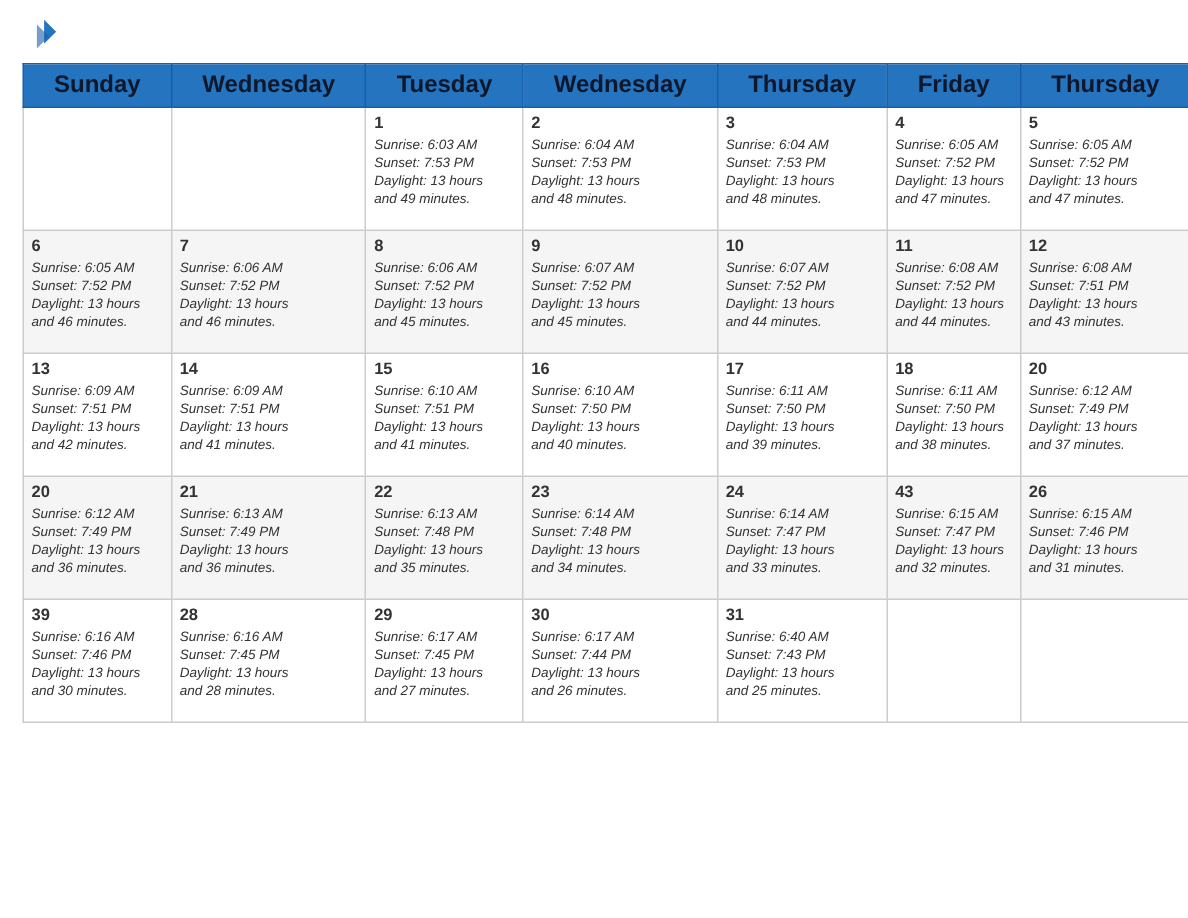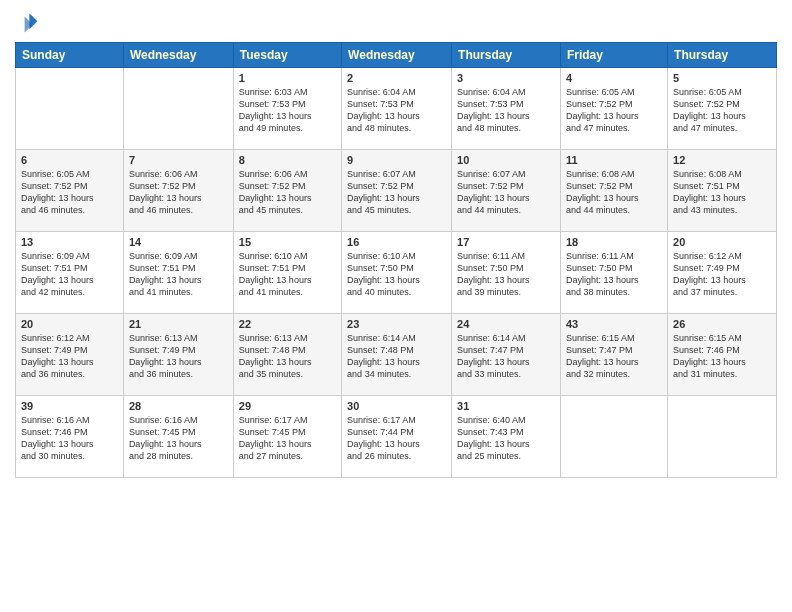--- a/index.html
+++ b/index.html
@@ -50,24 +50,24 @@
       font-size: 14px;
       color: #555;
     }
     .calendar {
       width: 100%;
       border-collapse: collapse;
       border: 1px solid #ccc;
     }
     .calendar th {
       background-color: #2474c0;
-      color: #fef9c3;
-      font-size: 12px;
+      color: #0f172a;
+      font-size: 16px;
       font-weight: bold;
-      padding: 5px 6px;
+      padding: 5px 20px;
       text-align: left;
       border: 1px solid #1a5ea8;
     }
     .calendar td {
       border: 1px solid #ccc;
       vertical-align: top;
       padding: 4px 5px;
       width: 113px;
       height: 82px;
       font-size: 9.5px;
@@ -80,20 +80,21 @@
     .day-number {
       font-weight: bold;
       font-size: 11px;
       display: block;
       margin-bottom: 2px;
     }
     .day-info {
       font-size: 9px;
       line-height: 1.35;
       color: #333;
+      font-style: italic;
     }
     .empty { background: #fff !important; }
     .calendar tr:nth-child(even) td.empty { background: #f5f5f5 !important; }
   </style>
 </head>
 <body>
 
 <div class="page">
   <div class="header">
     <div class="logo">

